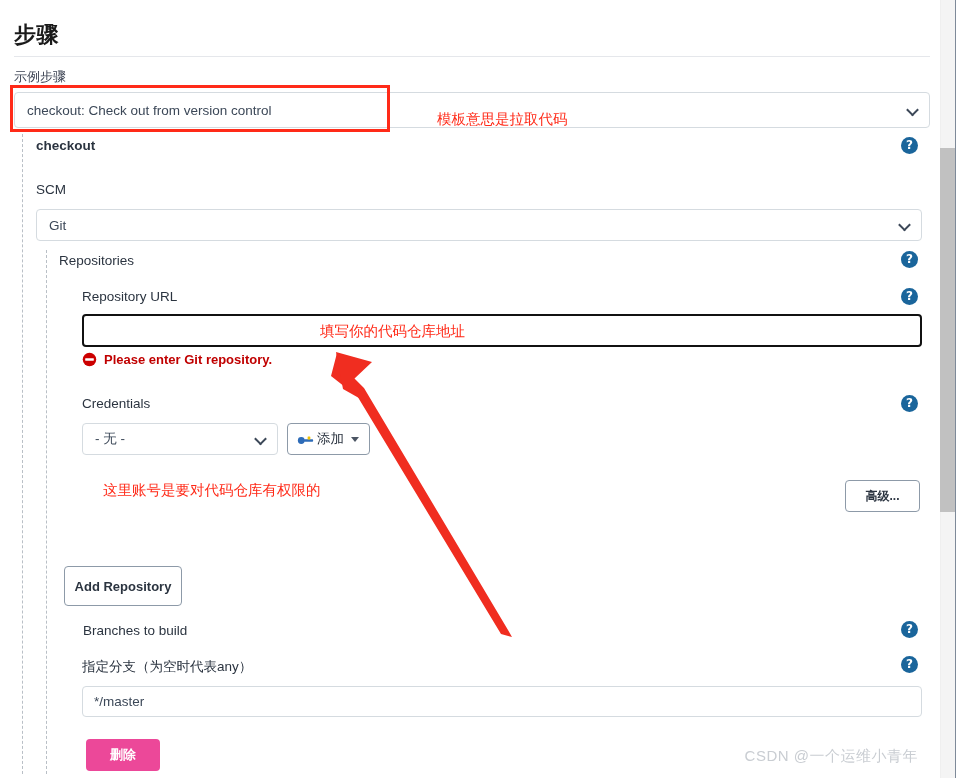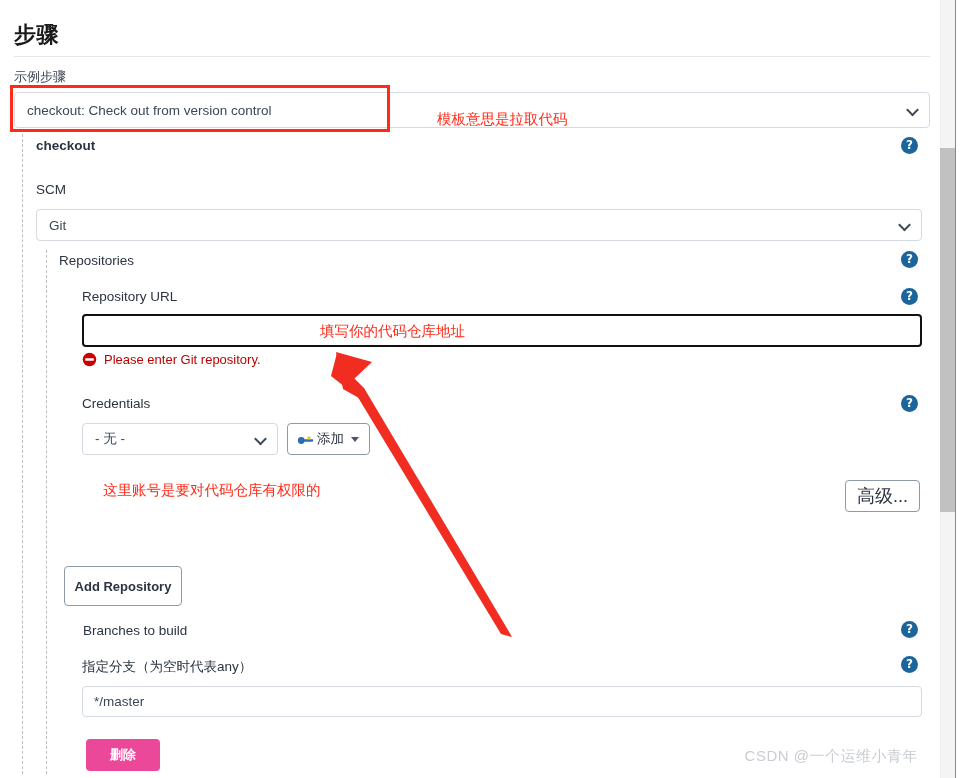--- a/index.html
+++ b/index.html
@@ -73,21 +73,21 @@
   
   .btn{
     position:absolute;
     background:#fff;
     border:1px solid #8d9aa8;
     border-radius:4px;
     font-size:13px; font-weight:bold; color:#2b3440;
     display:flex; align-items:center; justify-content:center;
     cursor:pointer;
   }
-  .btn.cn{ font-weight:normal; font-size:18px; }
+  .btn.cn{ font-weight:bold; font-size:12px; }
   .btn-danger{
     position:absolute;
     background:#ec4899; color:#fff;
     border:none; border-radius:4px;
     font-size:13px; font-weight:bold;
     display:flex; align-items:center; justify-content:center;
     cursor:pointer;
   }
   .btn-add{
     position:absolute;
@@ -97,21 +97,21 @@
   }
   .key-icon{ width:17px; height:13px; display:inline-block; }
   .caret-sm{
     width:0;height:0;border-left:4.5px solid transparent;border-right:4.5px solid transparent;
     border-top:5px solid #4b5563; margin-left:4px;
   }
 
   
   .err{
     position:absolute; display:flex; align-items:center; gap:7px;
-    color:#c00000; font-size:13px; font-weight:normal;
+    color:#c00000; font-size:13px; font-weight:bold;
   }
   .err-icon{ width:15px; height:15px; display:block; }
 
   
   .anno-box{
     position:absolute; border:3px solid #ff2a18; pointer-events:none;
   }
   .anno-text{
     position:absolute; color:#ff2a18; font-size:14.5px; white-space:nowrap;
   }

